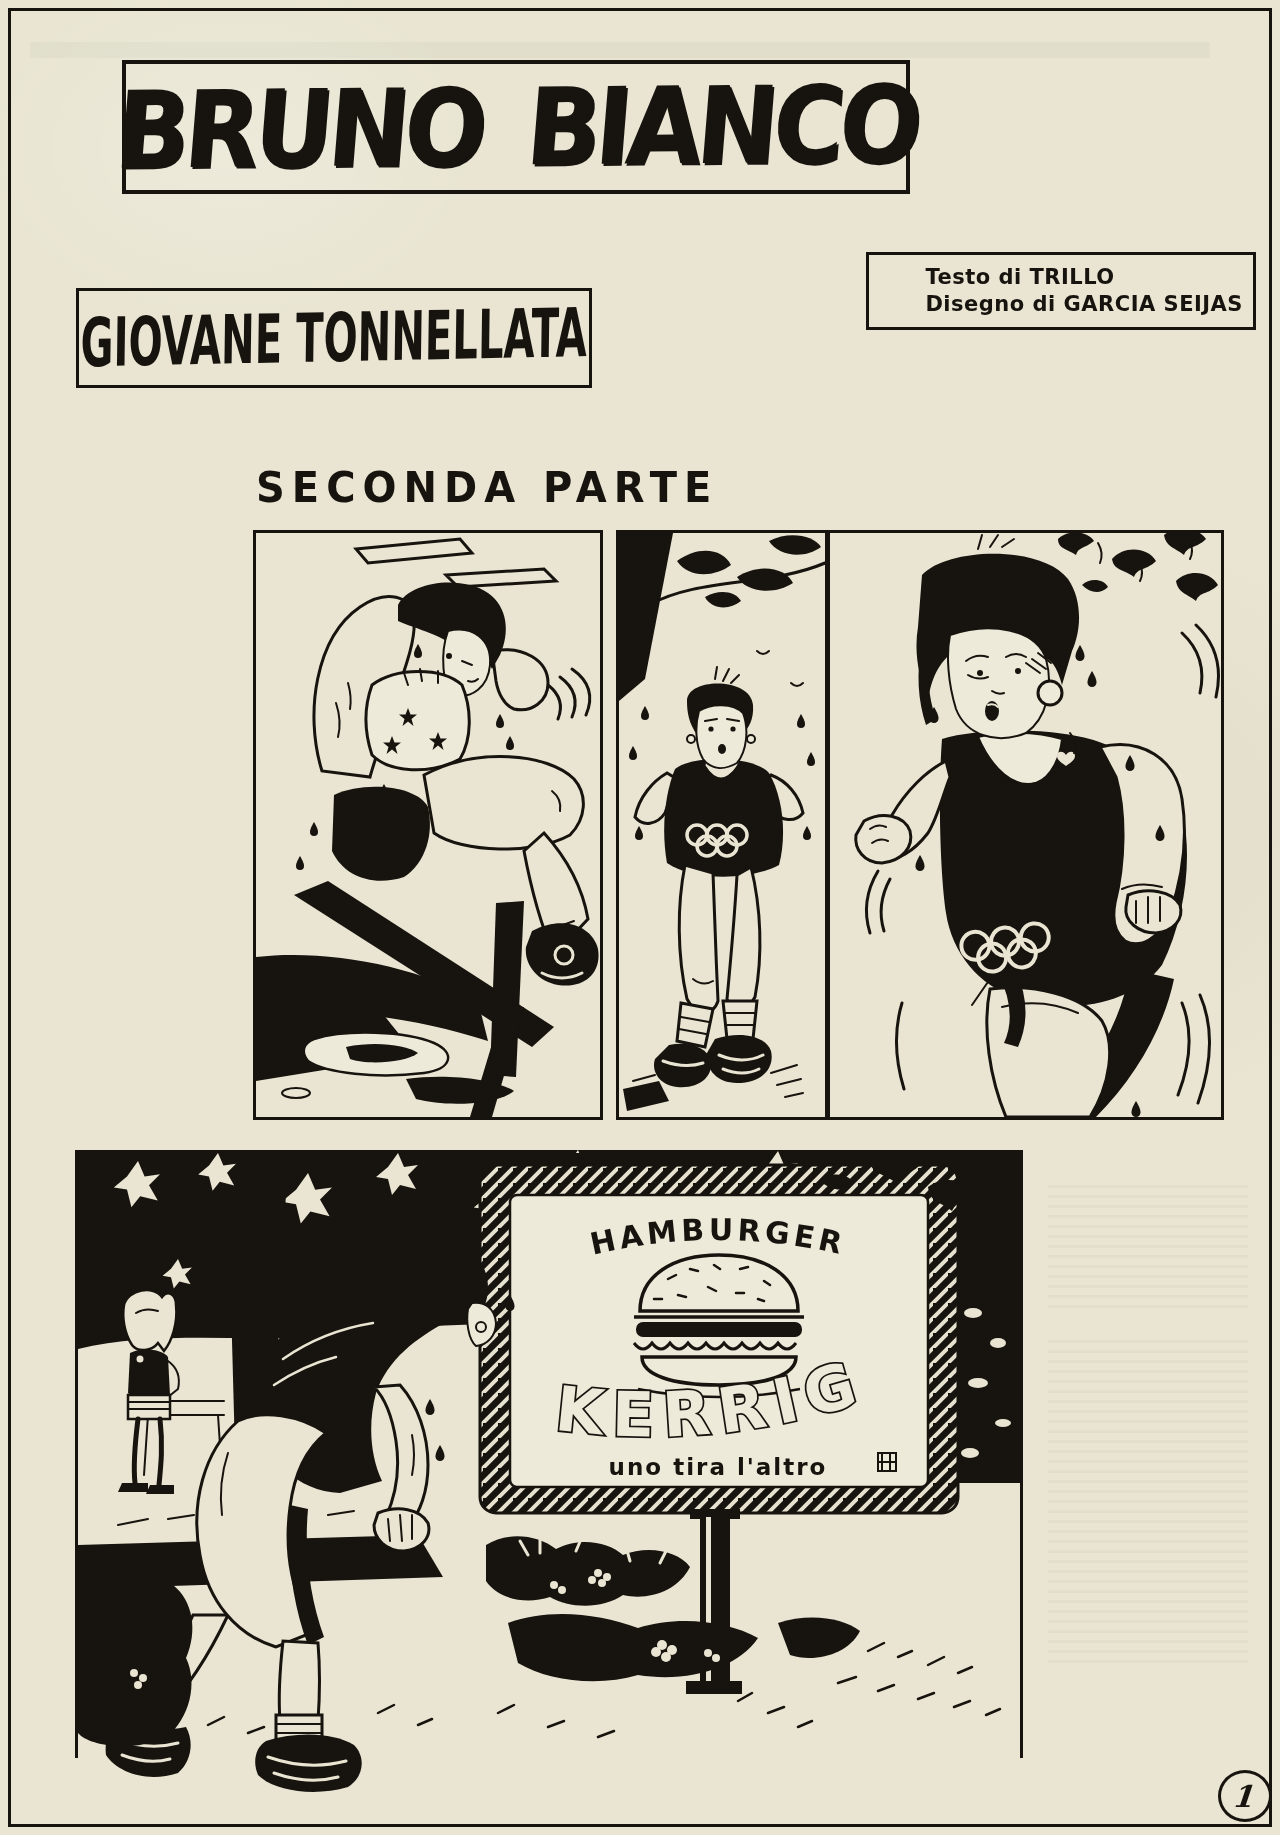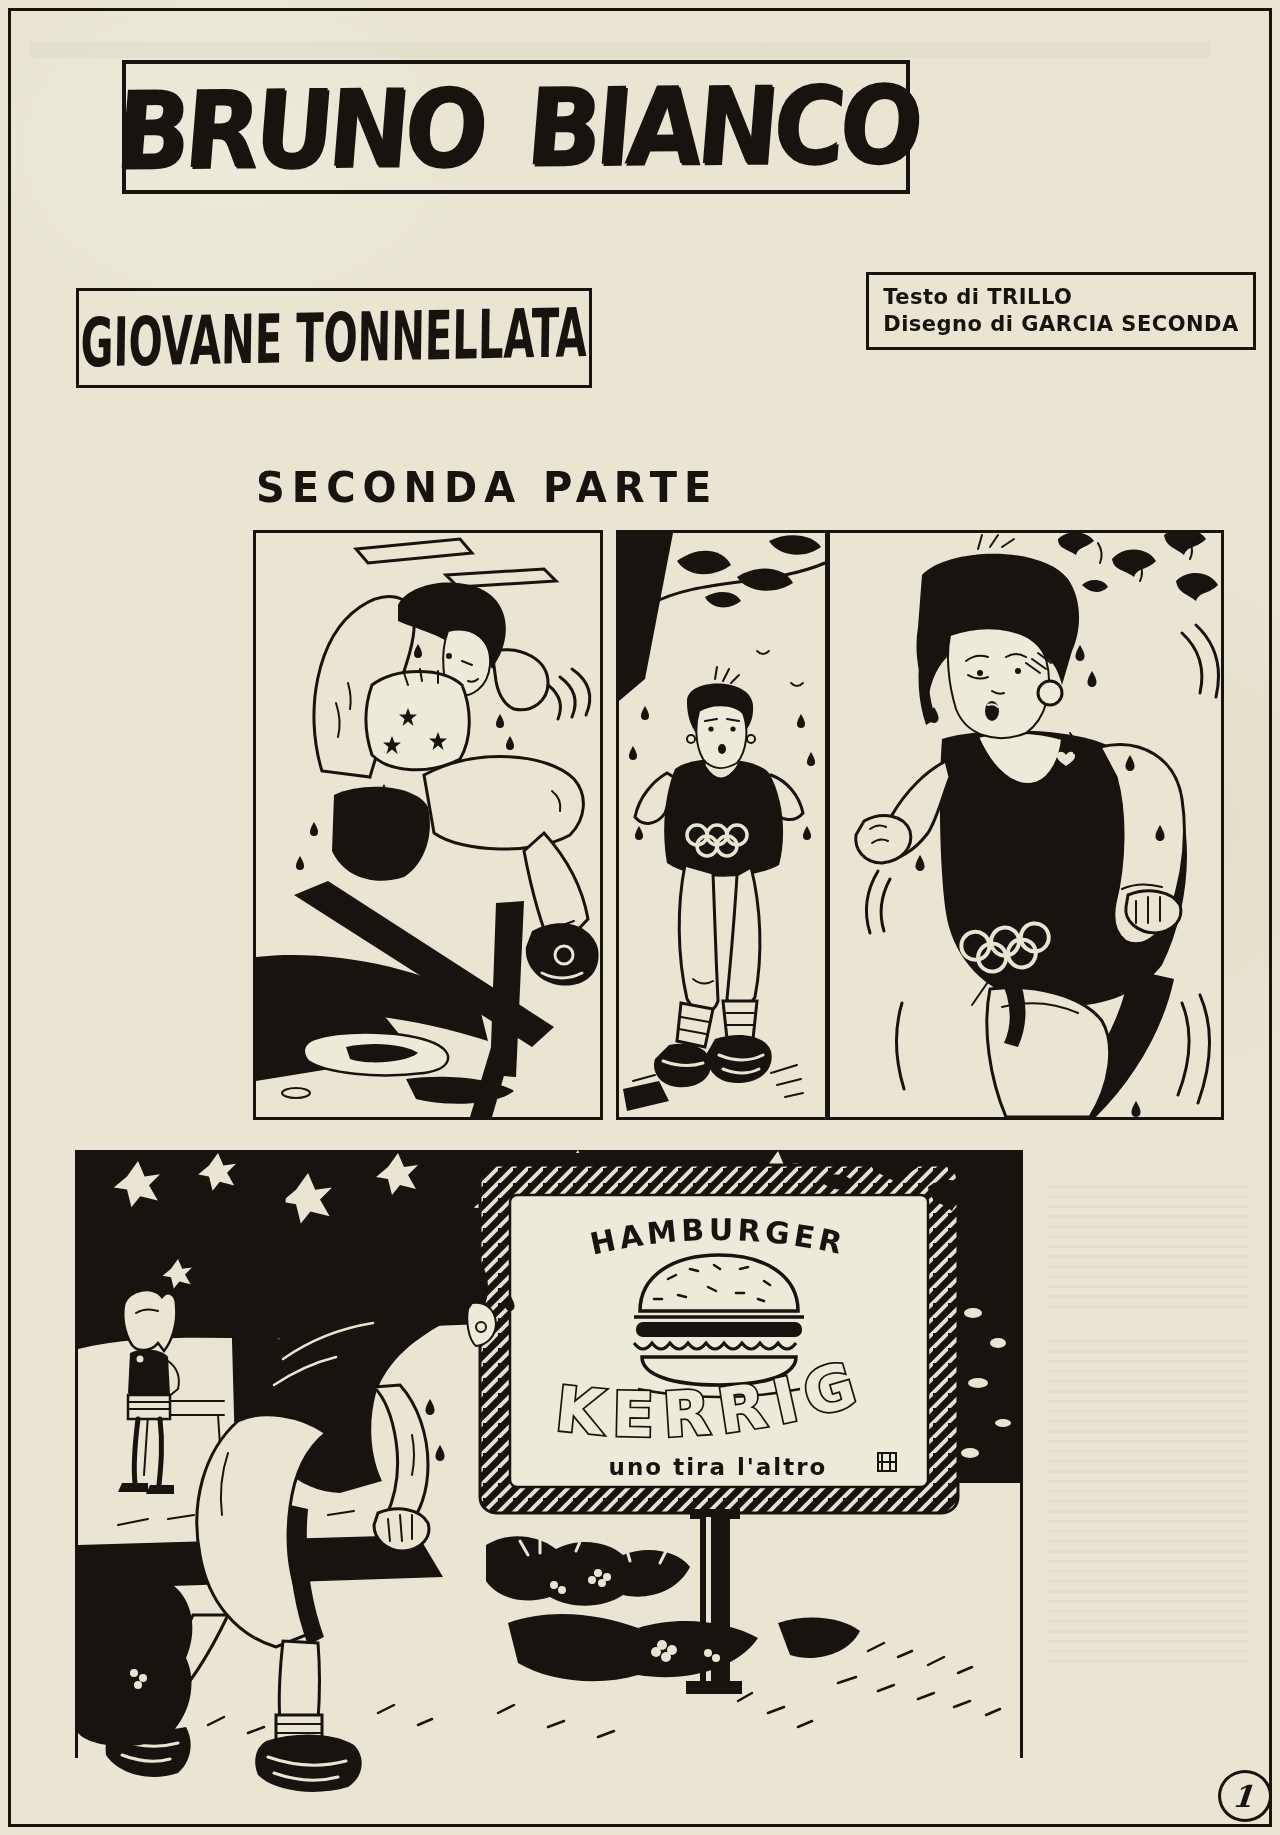--- a/index.html
+++ b/index.html
@@ -25,21 +25,21 @@
 
   .box{border:3px solid var(--ink);display:flex;align-items:center;justify-content:center;}
 
   .title-box{left:122px;top:60px;width:788px;height:134px;border-width:4px;}
   .logo-text{
     font-weight:bold;font-size:97px;letter-spacing:-5px;word-spacing:16px;white-space:nowrap;
     transform:skewX(-5deg) scaleY(1.1) rotate(-.4deg);
     text-shadow:2px 2px 0 var(--ink);
   }
 
-  .credits-box{left:866px;top:272px;width:390px;height:78px;justify-content:center;padding:4px 10px;}
+  .credits-box{left:866px;top:252px;width:390px;height:78px;justify-content:flex-end;padding:4px 10px;}
   .credits{font-weight:bold;font-size:21px;line-height:1.3;white-space:nowrap;letter-spacing:.5px;}
 
   .subtitle-box{left:76px;top:288px;width:516px;height:100px;}
   .subtitle-text{
     font-weight:bold;font-size:49px;white-space:nowrap;letter-spacing:0px;
     transform:scale(.82,1.38) rotate(-.7deg) skewX(-2deg);
   }
 
   .part-heading{left:256px;top:464px;font-weight:bold;font-size:40px;letter-spacing:7px;transform:scaleY(1.05);white-space:nowrap;}
 
@@ -70,21 +70,21 @@
 <div class="abs bleed" style="left:1048px;top:1185px;width:200px;height:130px;"></div>
 <div class="abs bleed" style="left:1048px;top:1340px;width:200px;height:330px;"></div>
 
 <div class="abs box title-box">
   <div class="logo-text">BRUNO BIANCO</div>
 </div>
 
 <div class="abs box credits-box">
   <div class="credits">
     <div>Testo di TRILLO</div>
-    <div>Disegno di GARCIA SECONDA</div>
+    <div>Disegno di GARCIA SEIJAS</div>
   </div>
 </div>
 
 <div class="abs box subtitle-box">
   <div class="subtitle-text">GIOVANE TONNELLATA</div>
 </div>
 
 <div class="abs part-heading">SECONDA PARTE</div>
 
 <div class="abs panel" style="left:253px;top:530px;width:350px;height:590px;">

